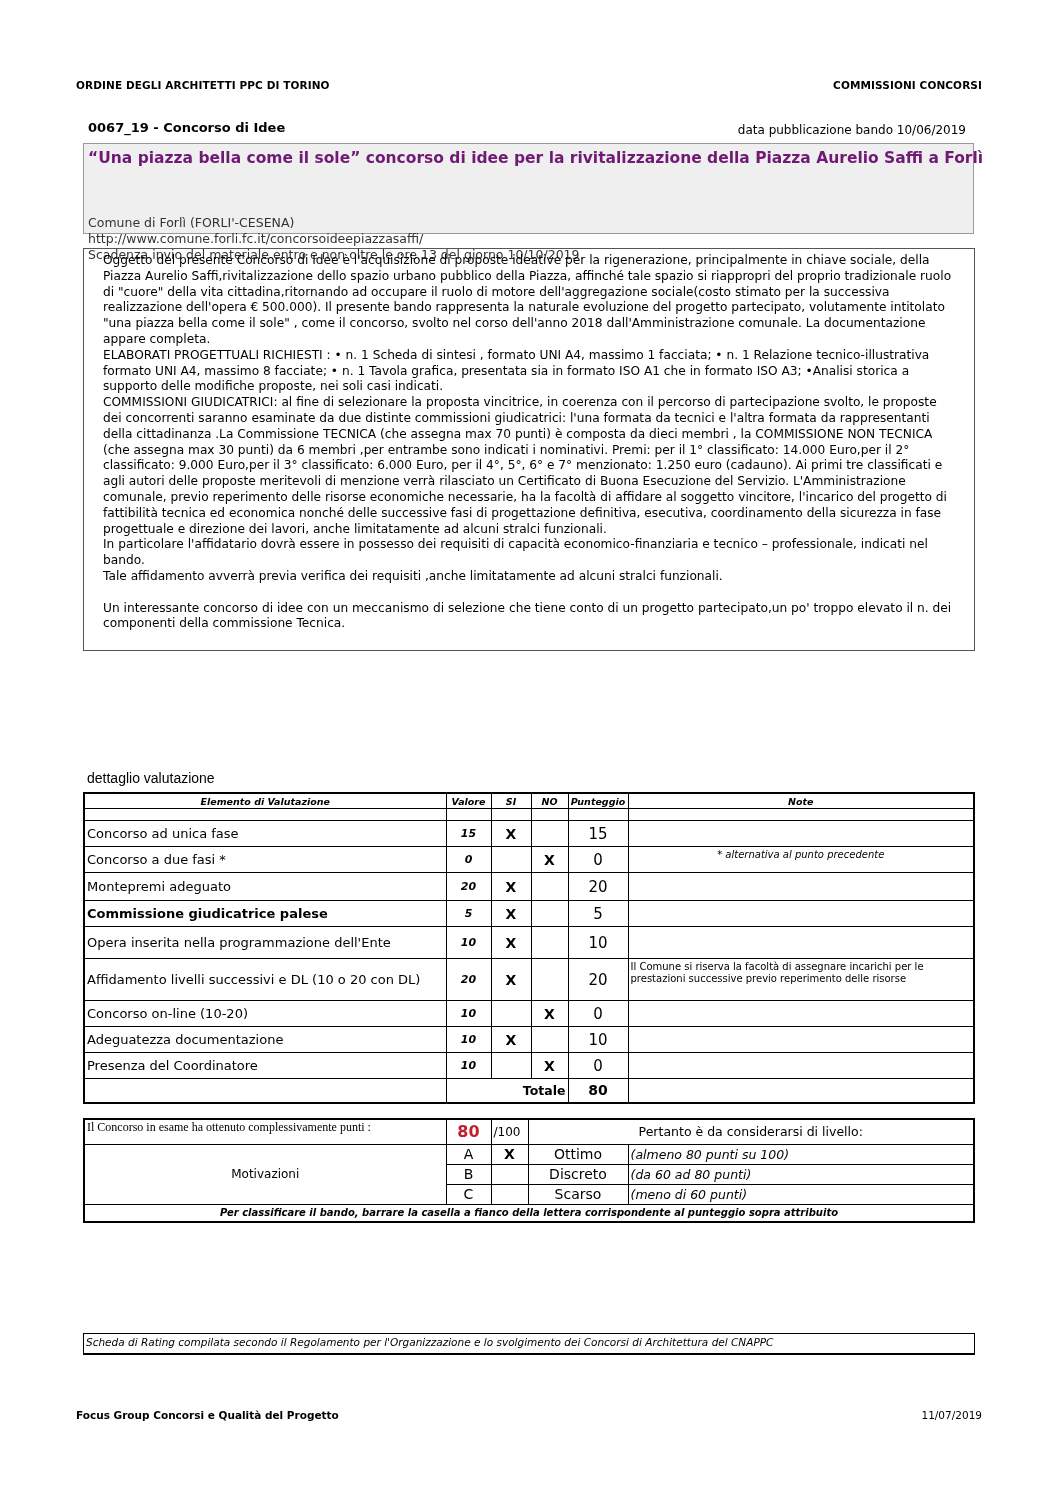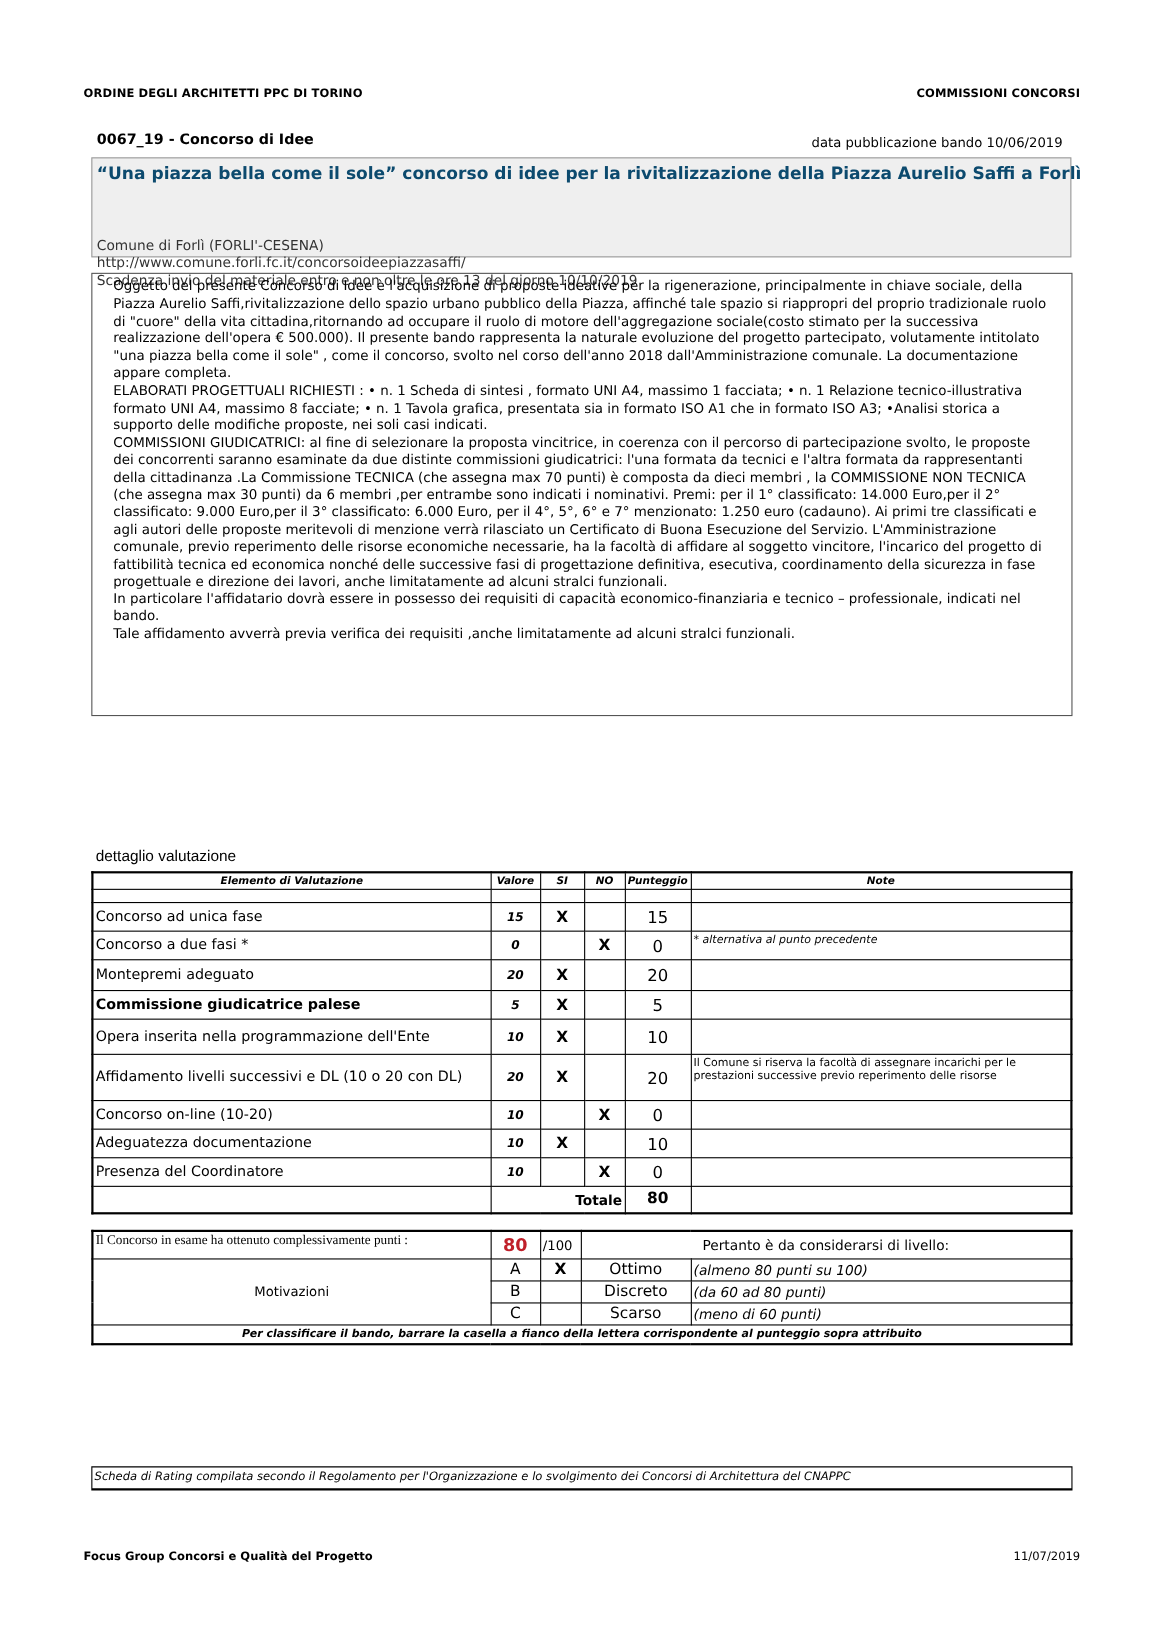--- a/index.html
+++ b/index.html
@@ -6,21 +6,21 @@
   body { width: 1058px; height: 1497px; position: relative; overflow: hidden;
          font-family: "DejaVu Sans", sans-serif; color: #000; }
   .abs { position: absolute; }
   .hdr { font-size: 10.5px; font-weight: bold; letter-spacing: 0.1px; }
   #hdr-left { left: 76px; top: 79px; }
   #hdr-right { right: 76px; top: 79px; }
   #code { left: 88px; top: 120px; font-size: 13px; font-weight: bold; }
   #pubdate { right: 92px; top: 123px; font-size: 12px; }
   #titlebox { left: 83px; top: 143px; width: 891px; height: 91px; background: #efefef;
               border: 1px solid #9a9a9a; box-sizing: border-box; }
-  #title { position: absolute; left: 4px; top: 5px; font-size: 15.5px; font-weight: bold; color: #0c4a6e; white-space: nowrap; }
+  #title { position: absolute; left: 4px; top: 5px; font-size: 15.5px; font-weight: bold; color: #701a75; white-space: nowrap; }
   .meta { position: absolute; left: 4px; font-size: 12.5px; color: #333; white-space: nowrap; margin-top: 30px; }
   #meta1 { top: 41px; } #meta2 { top: 57px; } #meta3 { top: 73px; }
   #descbox { left: 83px; top: 248px; width: 892px; height: 403px; border: 1px solid #555;
              box-sizing: border-box; padding: 4px 19px; font-size: 12.2px; line-height: 15.8px; }
   #descbox p { margin: 0; }
   #descbox .gap { height: 15.8px; }
   #sec-title { left: 87px; top: 770px; font-size: 14px; font-family: "Liberation Sans", sans-serif; }
   table { border-collapse: collapse; position: absolute; table-layout: fixed; }
   td { border: 1px solid #000; padding: 0 2px; font-size: 13px; overflow: hidden; }
   #evaltable { left: 83px; top: 792px; width: 892px; border: 2px solid #000; }
@@ -56,20 +56,21 @@
   <div class="meta" id="meta3">Scadenza invio del materiale entro e non oltre le ore 13 del giorno 10/10/2019</div>
 </div>
 
 <div class="abs" id="descbox">
   <p>Oggetto del presente Concorso di Idee è l'acquisizione di proposte ideative per la rigenerazione, principalmente in chiave sociale, della Piazza Aurelio Saffi,rivitalizzazione dello spazio urbano pubblico della Piazza, affinché tale spazio si riappropri del proprio tradizionale ruolo di "cuore" della vita cittadina,ritornando ad occupare il ruolo di motore dell'aggregazione sociale(costo stimato per la successiva realizzazione dell'opera € 500.000). Il presente bando rappresenta la naturale evoluzione del progetto partecipato, volutamente intitolato "una piazza bella come il sole" , come il concorso, svolto nel corso dell'anno 2018 dall'Amministrazione comunale. La documentazione appare completa.</p>
   <p>ELABORATI PROGETTUALI RICHIESTI : • n. 1 Scheda di sintesi , formato UNI A4, massimo 1 facciata; •  n. 1 Relazione tecnico-illustrativa formato UNI A4, massimo 8 facciate; • n. 1 Tavola grafica, presentata sia in formato ISO A1 che in formato ISO A3; •Analisi storica a supporto delle modifiche proposte, nei soli casi indicati.</p>
   <p>COMMISSIONI GIUDICATRICI: al fine di selezionare la proposta vincitrice, in coerenza con il percorso di partecipazione svolto, le proposte dei concorrenti saranno esaminate da due distinte commissioni giudicatrici: l'una formata da tecnici  e l'altra formata da rappresentanti della cittadinanza .La Commissione TECNICA (che assegna max 70 punti) è composta da dieci membri , la COMMISSIONE NON TECNICA (che assegna max 30 punti) da 6 membri ,per entrambe sono indicati i nominativi. Premi: per il 1° classificato: 14.000 Euro,per il 2° classificato: 9.000 Euro,per il 3° classificato: 6.000 Euro, per il 4°, 5°, 6° e 7° menzionato: 1.250 euro (cadauno). Ai primi tre classificati e agli autori delle proposte meritevoli di menzione verrà rilasciato un Certificato di Buona Esecuzione del Servizio. L'Amministrazione comunale, previo reperimento delle risorse economiche necessarie, ha la facoltà di affidare al soggetto vincitore, l'incarico del progetto di fattibilità tecnica ed economica nonché delle successive fasi di progettazione definitiva, esecutiva, coordinamento della sicurezza in fase progettuale e direzione dei lavori, anche limitatamente ad alcuni stralci funzionali.</p>
   <p>In particolare l'affidatario dovrà essere in possesso dei requisiti di capacità economico-finanziaria e tecnico – professionale, indicati nel bando.</p>
   <p>Tale affidamento avverrà previa verifica dei requisiti ,anche limitatamente ad alcuni stralci funzionali.</p>
   <div class="gap"></div>
+  <p>Un interessante concorso di idee con un meccanismo di selezione che tiene conto di un progetto partecipato,un po' troppo elevato il n. dei componenti della commissione Tecnica.</p>
 </div>
 
 <div class="abs" id="sec-title">dettaglio valutazione</div>
 
 <table id="evaltable">
   <colgroup>
     <col style="width:362px">
       <col style="width:45px">
       <col style="width:40px">
       <col style="width:37px">
@@ -102,21 +103,21 @@
         <td class="c mark"></td>
         <td class="c score">15</td>
         <td class=""></td>
       </tr>
       <tr style="height: 26px;">
         <td style="font-size: 13px;">Concorso a due fasi *</td>
         <td class="c ital-small">0</td>
         <td class="c mark"></td>
         <td class="c mark">X</td>
         <td class="c score">0</td>
-        <td class="note" style="font-style: italic;">* alternativa al punto precedente</td>
+        <td class="note" style="font-style: italic; text-align: center;">* alternativa al punto precedente</td>
       </tr>
       <tr style="height: 28px;">
         <td style="font-size: 13px;">Montepremi adeguato</td>
         <td class="c ital-small">20</td>
         <td class="c mark">X</td>
         <td class="c mark"></td>
         <td class="c score">20</td>
         <td class=""></td>
       </tr>
       <tr style="height: 26px;">

